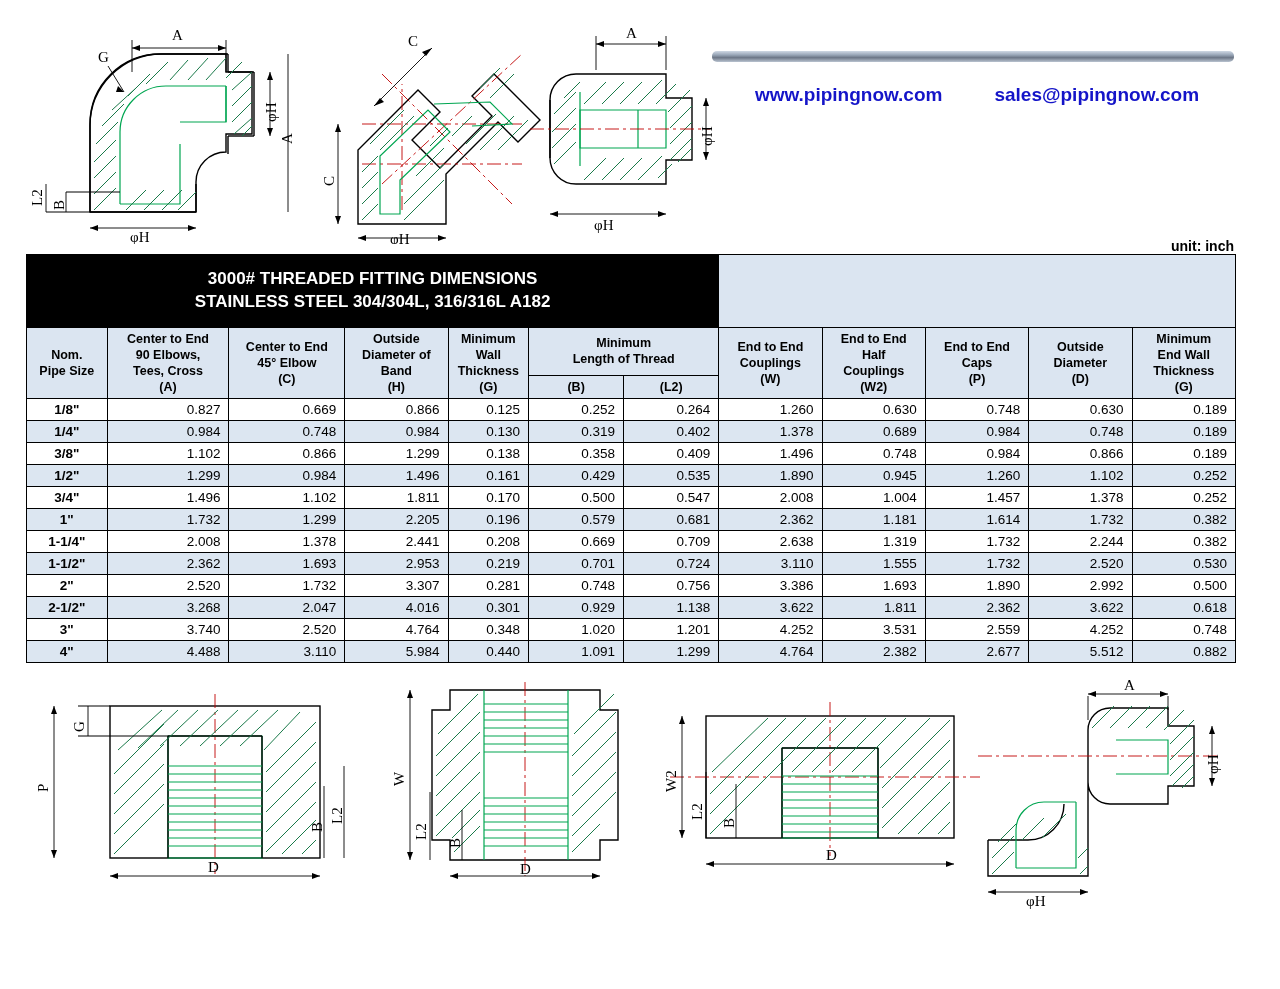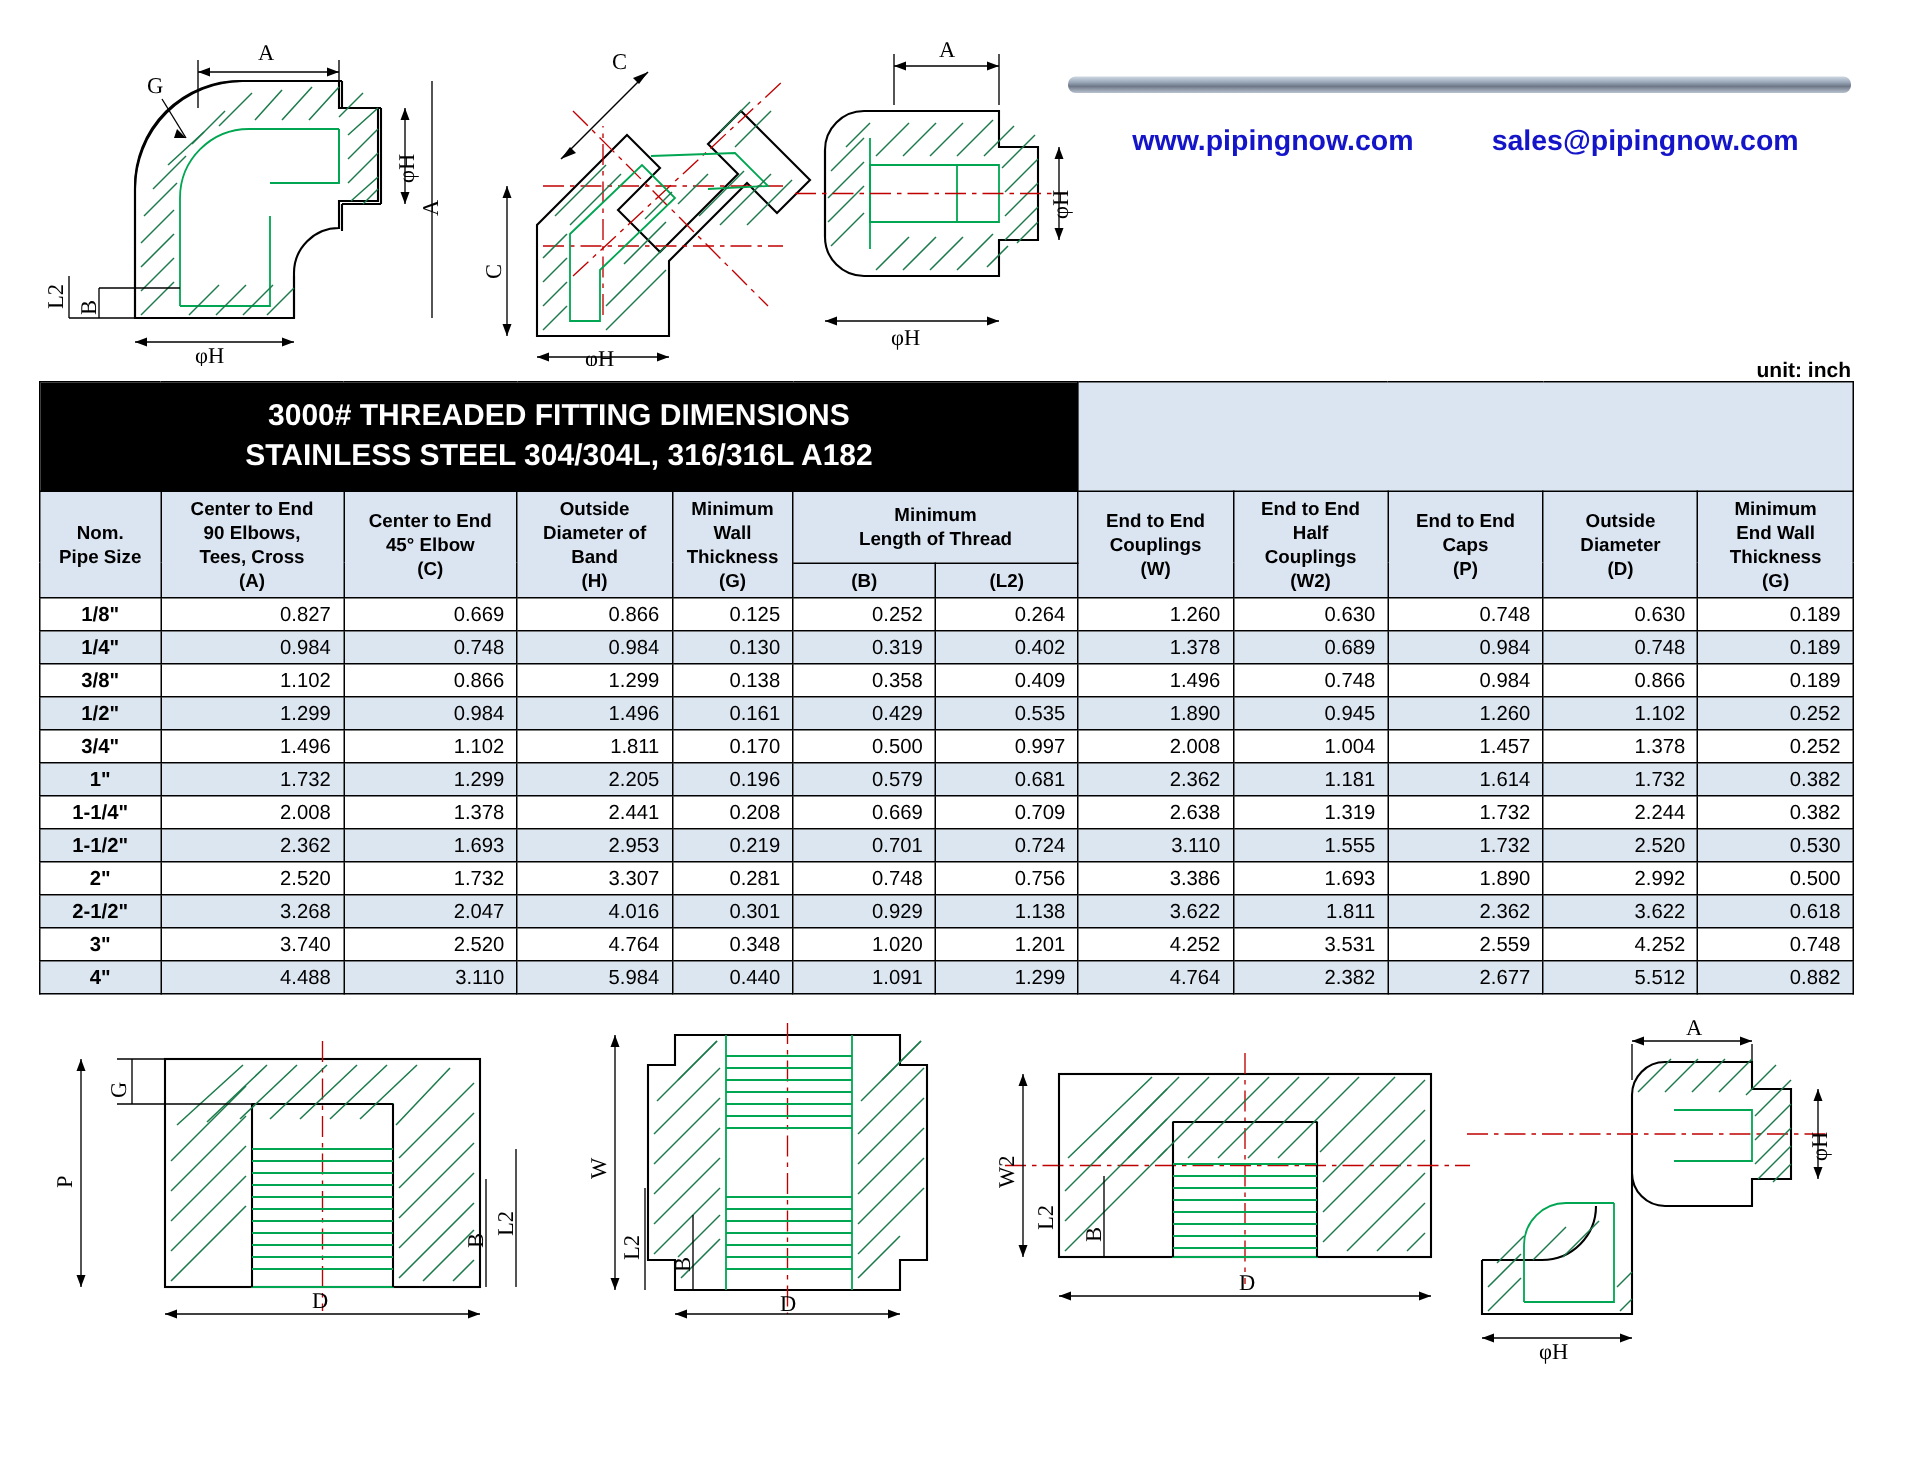--- a/index.html
+++ b/index.html
@@ -51,21 +51,21 @@
 
   
   .tbl-wrap{position:absolute;left:26px;top:254px;width:1210px;}
   table{border-collapse:collapse;width:1210px;table-layout:fixed;font-size:13.5px;}
   table, th, td{border:1px solid #000;}
   th,td{padding:0;}
   .title-cell{
     background:#000;color:#fff;
     height:64px;
     text-align:center;
-    font-size:20px;font-weight:bold;
+    font-size:17px;font-weight:bold;
     line-height:1.35;
     padding:4px 18px;
   }
   .title-blank{background:#dbe5f1;}
   thead .hdr th{
     background:#dbe5f1;
     font-weight:bold;
     font-size:12.5px;
     text-align:center;
     line-height:1.28;
@@ -449,21 +449,21 @@
             <td>1.102</td>
             <td>0.252</td>
           </tr>
           <tr>
             <td class="size">3/4"</td>
             <td>1.496</td>
             <td>1.102</td>
             <td>1.811</td>
             <td>0.170</td>
             <td>0.500</td>
-            <td>0.997</td>
+            <td>0.547</td>
             <td>2.008</td>
             <td>1.004</td>
             <td>1.457</td>
             <td>1.378</td>
             <td>0.252</td>
           </tr>
           <tr class="alt">
             <td class="size">1"</td>
             <td>1.732</td>
             <td>1.299</td>

